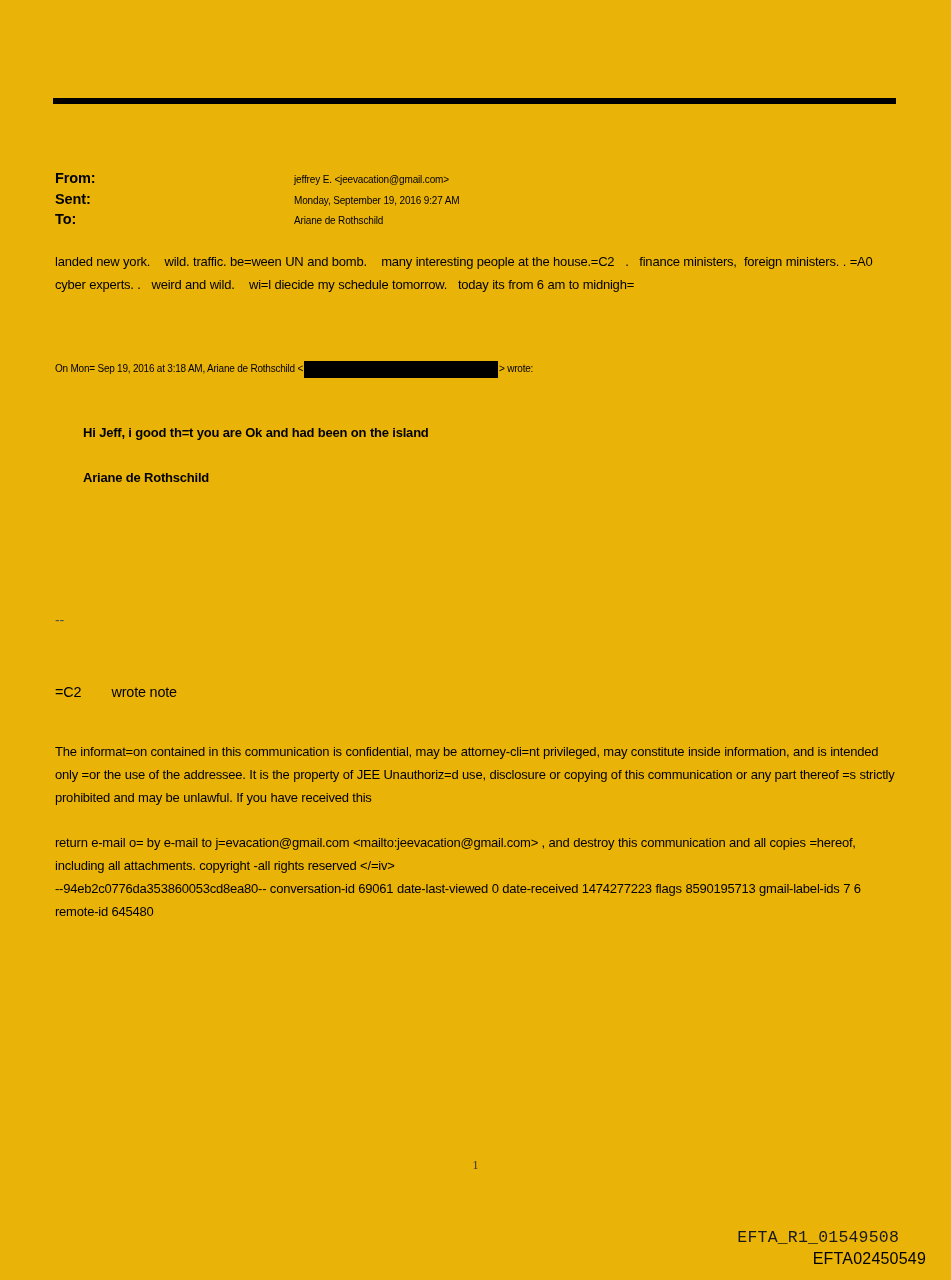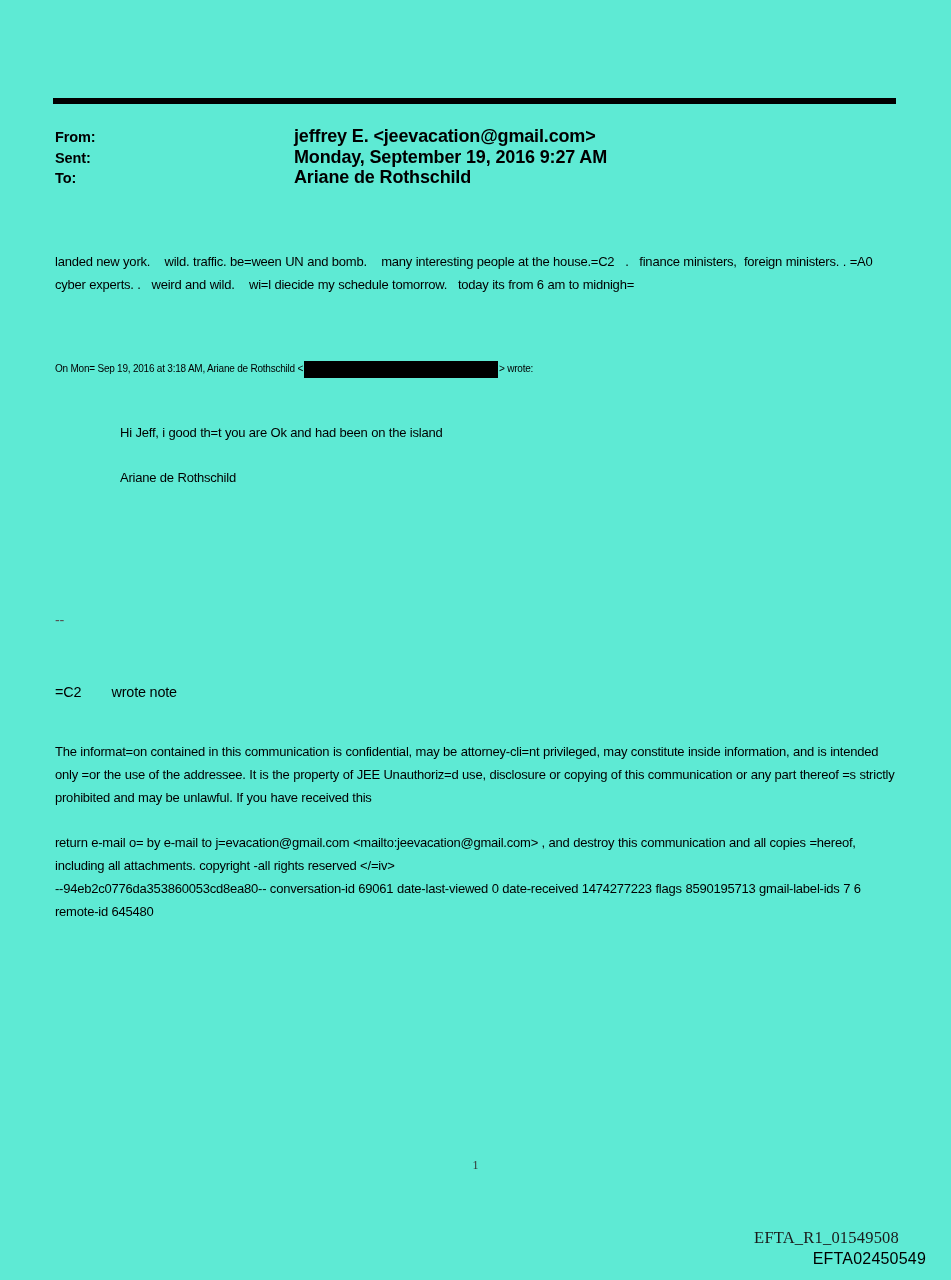--- a/index.html
+++ b/index.html
@@ -13,21 +13,21 @@
     height: 1280px;
     position: relative;
     font-family: "Liberation Sans", sans-serif;
     color: #000000;
     overflow: hidden;
   }
 
   .page {
     position: absolute;
     inset: 0;
-    background: #5eead4;
+    background: #eab308;
   }
 
   
   .top-rule {
     position: absolute;
     left: 53px;
     top: 98px;
     width: 843px;
     height: 6px;
     background: #000000;
@@ -46,24 +46,25 @@
     height: 20.5px;
   }
   .hdr-label {
     width: 239px;
     flex: 0 0 239px;
     font-size: 14.5px;
     font-weight: bold;
     letter-spacing: -0.1px;
   }
   .hdr-value {
-    font-size: 18px;
-    font-weight: bold;
+    font-size: 10px;
+    font-weight: normal;
     letter-spacing: -0.15px;
     white-space: pre;
+    margin-top: 48px;
   }
 
   
   .body-area {
     position: absolute;
     left: 55px;
     top: 250px;
     width: 845px;
   }
   p.para {
@@ -93,21 +94,22 @@
     height: 17px;
     background: #000000;
     margin: 0 1px;
     vertical-align: middle;
     position: relative;
     top: 1px;
   }
 
   
   .quoted-block {
-    margin-left: 65px;
+    margin-left: 28px;
+    font-weight: bold;
   }
 
   
   .sig-dashes {
     font-size: 14.4px;
     line-height: 21.5px;
     letter-spacing: -0.2px;
     color: #555555;
   }
 
@@ -129,21 +131,21 @@
     color: #333333;
     font-family: "Liberation Serif", serif;
   }
 
   
   .bates-primary {
     position: absolute;
     right: 52px;
     top: 1228px;
     font-size: 16.5px;
-    font-family: Liberation Serif, serif;
+    font-family: Liberation Mono, monospace;
     letter-spacing: 0.2px;
     color: #1a1a1a;
   }
   .bates-secondary {
     position: absolute;
     right: 25px;
     top: 1250px;
     font-size: 16px;
     font-family: "Liberation Sans", sans-serif;
     letter-spacing: 0.2px;

